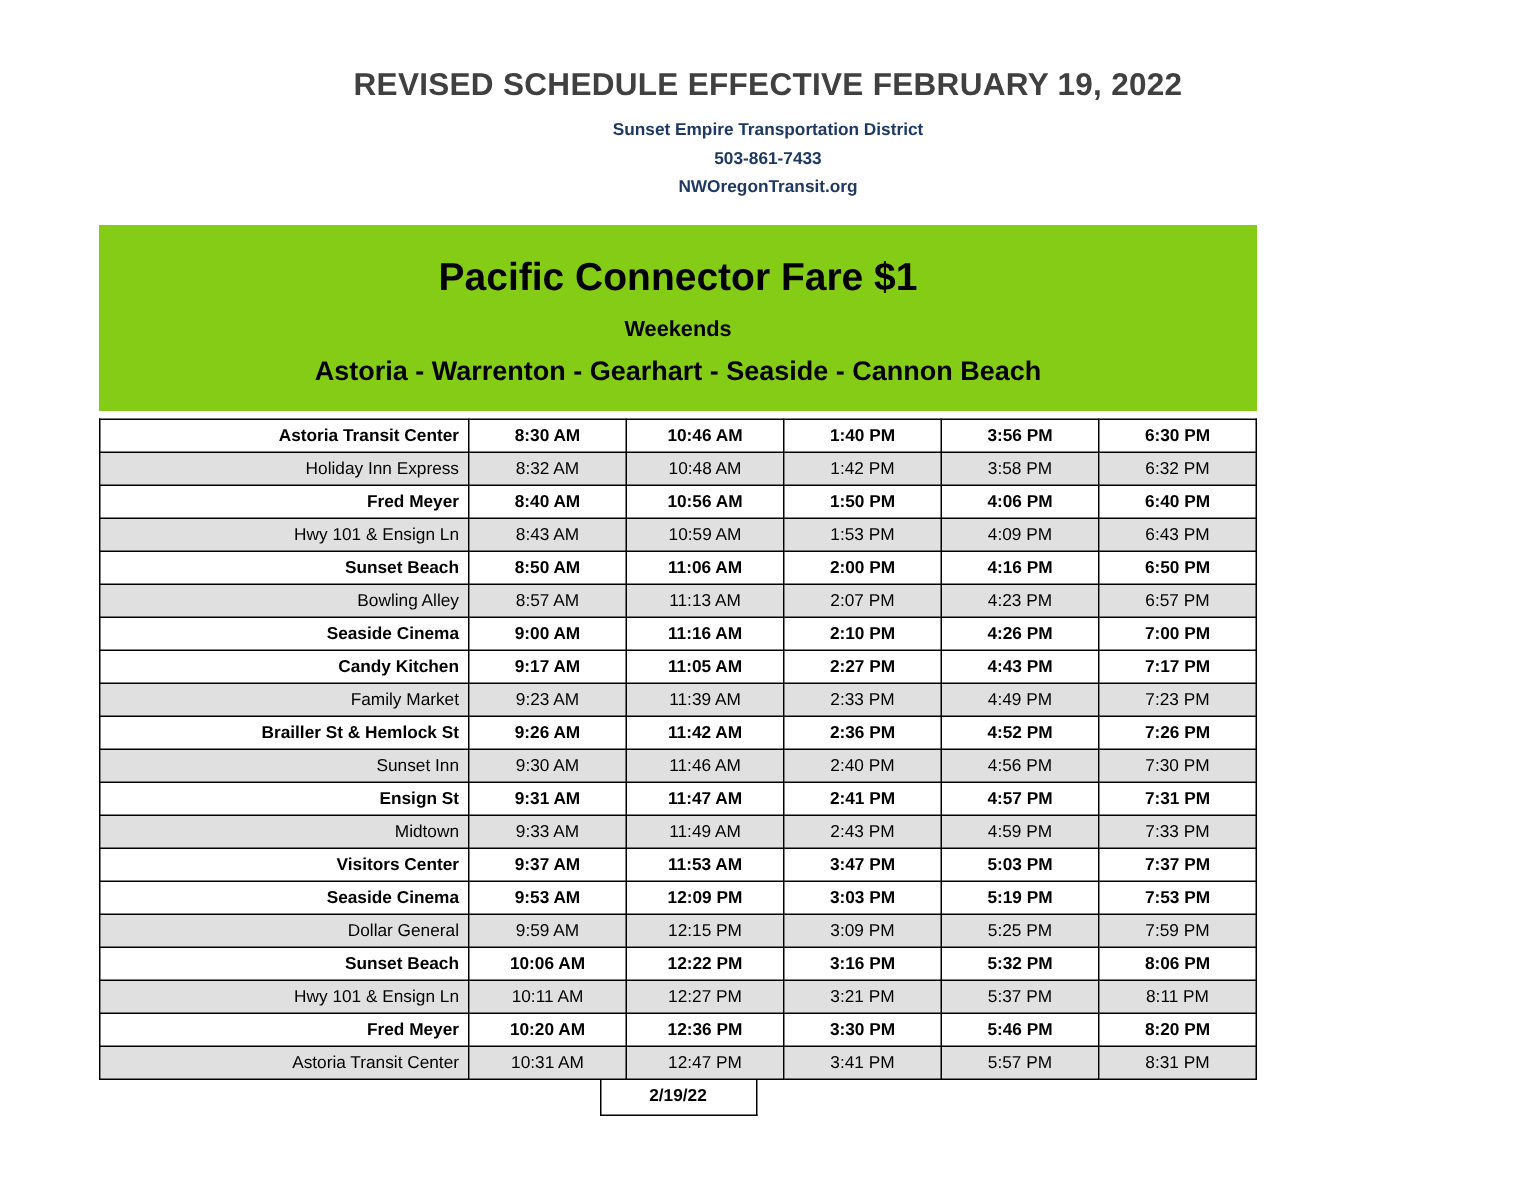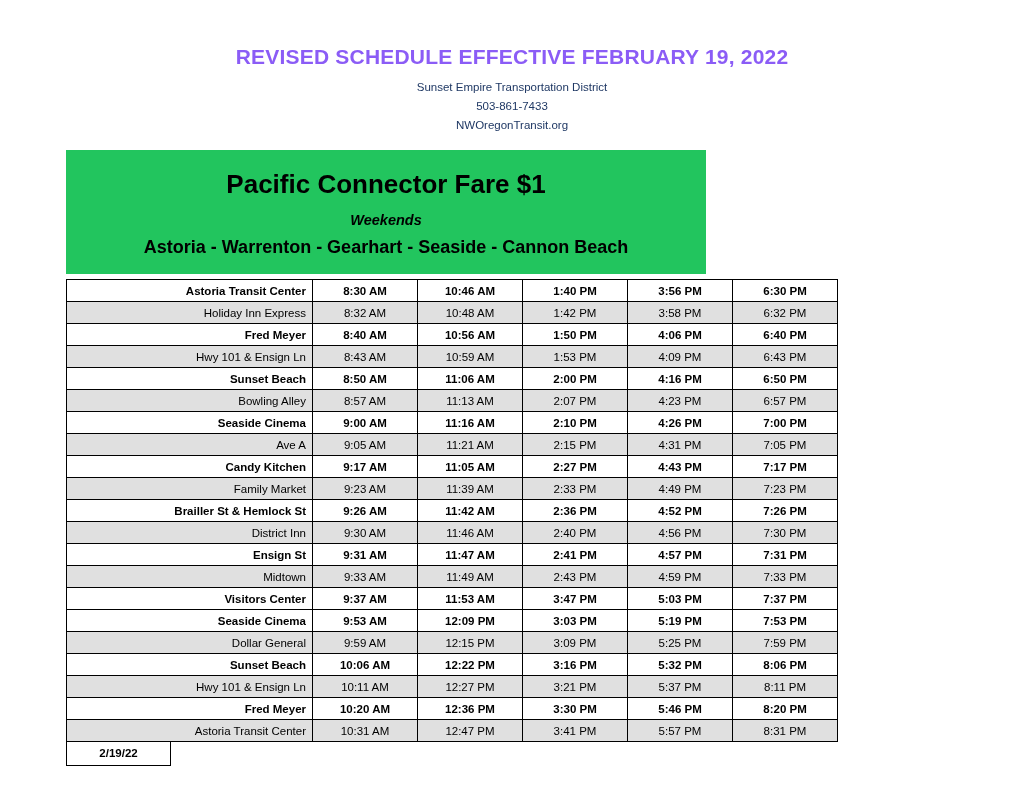--- a/index.html
+++ b/index.html
@@ -21,60 +21,59 @@
     position: relative;
     box-sizing: border-box;
   }
 
   
   .header {
     text-align: center;
     padding-top: 44px;
   }
   .hdr-title {
-    color: #8b5cf6;
+    color: #404040;
     font-weight: bold;
     font-size: 21px;
     letter-spacing: 0.2px;
     line-height: 1.2;
   }
   .hdr-sub {
     color: #1f3864;
-    font-weight: normal;
+    font-weight: bold;
     font-size: 11.5px;
     margin-top: 10px;
     line-height: 1.55;
   }
   .hdr-sub div {
     margin-top: 1px;
   }
 
   
   .banner {
     position: absolute;
     left: 66px;
     top: 150px;
-    width: 640px;
-    background: #22c55e;
+    width: 772px;
+    background: #84cc16;
     text-align: center;
     padding: 12px 0 16px 0;
     box-sizing: border-box;
   }
   .banner-title {
     font-size: 26px;
     font-weight: bold;
     color: #000;
     line-height: 1.25;
     padding-top: 6px;
   }
   .banner-sub1 {
     font-size: 14.5px;
     font-weight: bold;
     margin-top: 11px;
-    font-style: italic;
   }
   .banner-sub2 {
     font-size: 18px;
     font-weight: bold;
     margin-top: 9px;
   }
 
   
   .table-wrap {
     position: absolute;
@@ -111,21 +110,21 @@
   }
   tr.shade td {
     font-weight: normal;
     background: #e0e0e0;
   }
 
   
   .datebox-row {
     width: 772px;
     display: flex;
-    justify-content: flex-start;
+    justify-content: center;
   }
   .datebox {
     width: 105px;
     height: 24px;
     border: 1px solid #000000;
     border-top: none;
     box-sizing: border-box;
     text-align: center;
     font-size: 11.5px;
     font-weight: bold;
@@ -205,28 +204,20 @@
             <td class="time">6:57 PM</td>
           </tr>
           <tr class="bold">
             <td class="stop">Seaside Cinema</td>
             <td class="time">9:00 AM</td>
             <td class="time">11:16 AM</td>
             <td class="time">2:10 PM</td>
             <td class="time">4:26 PM</td>
             <td class="time">7:00 PM</td>
           </tr>
-          <tr class="shade">
-            <td class="stop">Ave A</td>
-            <td class="time">9:05 AM</td>
-            <td class="time">11:21 AM</td>
-            <td class="time">2:15 PM</td>
-            <td class="time">4:31 PM</td>
-            <td class="time">7:05 PM</td>
-          </tr>
           <tr class="bold">
             <td class="stop">Candy Kitchen</td>
             <td class="time">9:17 AM</td>
             <td class="time">11:05 AM</td>
             <td class="time">2:27 PM</td>
             <td class="time">4:43 PM</td>
             <td class="time">7:17 PM</td>
           </tr>
           <tr class="shade">
             <td class="stop">Family Market</td>
@@ -238,21 +229,21 @@
           </tr>
           <tr class="bold">
             <td class="stop">Brailler St &amp; Hemlock St</td>
             <td class="time">9:26 AM</td>
             <td class="time">11:42 AM</td>
             <td class="time">2:36 PM</td>
             <td class="time">4:52 PM</td>
             <td class="time">7:26 PM</td>
           </tr>
           <tr class="shade">
-            <td class="stop">District Inn</td>
+            <td class="stop">Sunset Inn</td>
             <td class="time">9:30 AM</td>
             <td class="time">11:46 AM</td>
             <td class="time">2:40 PM</td>
             <td class="time">4:56 PM</td>
             <td class="time">7:30 PM</td>
           </tr>
           <tr class="bold">
             <td class="stop">Ensign St</td>
             <td class="time">9:31 AM</td>
             <td class="time">11:47 AM</td>

